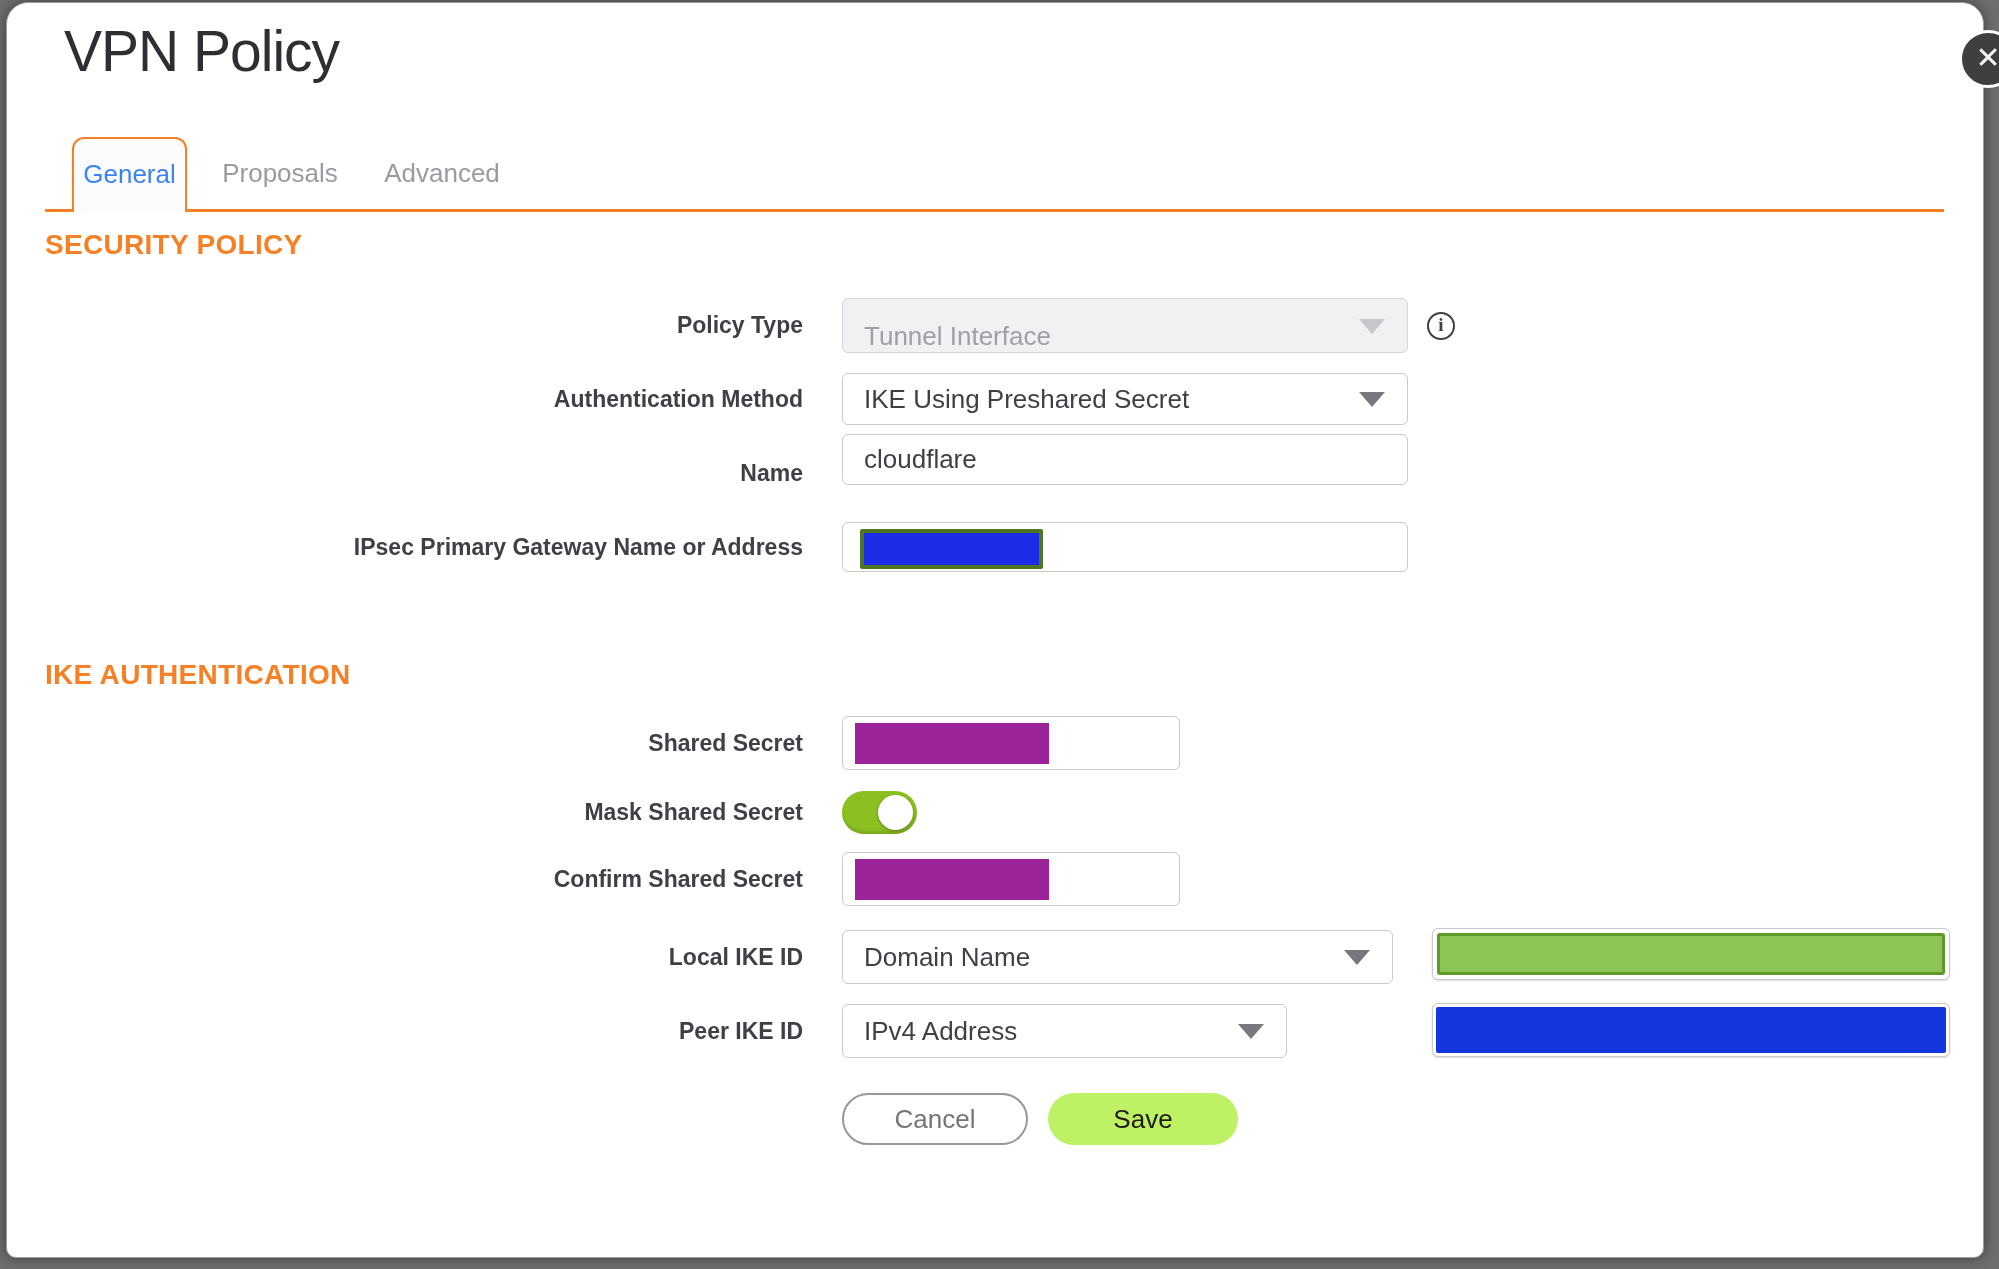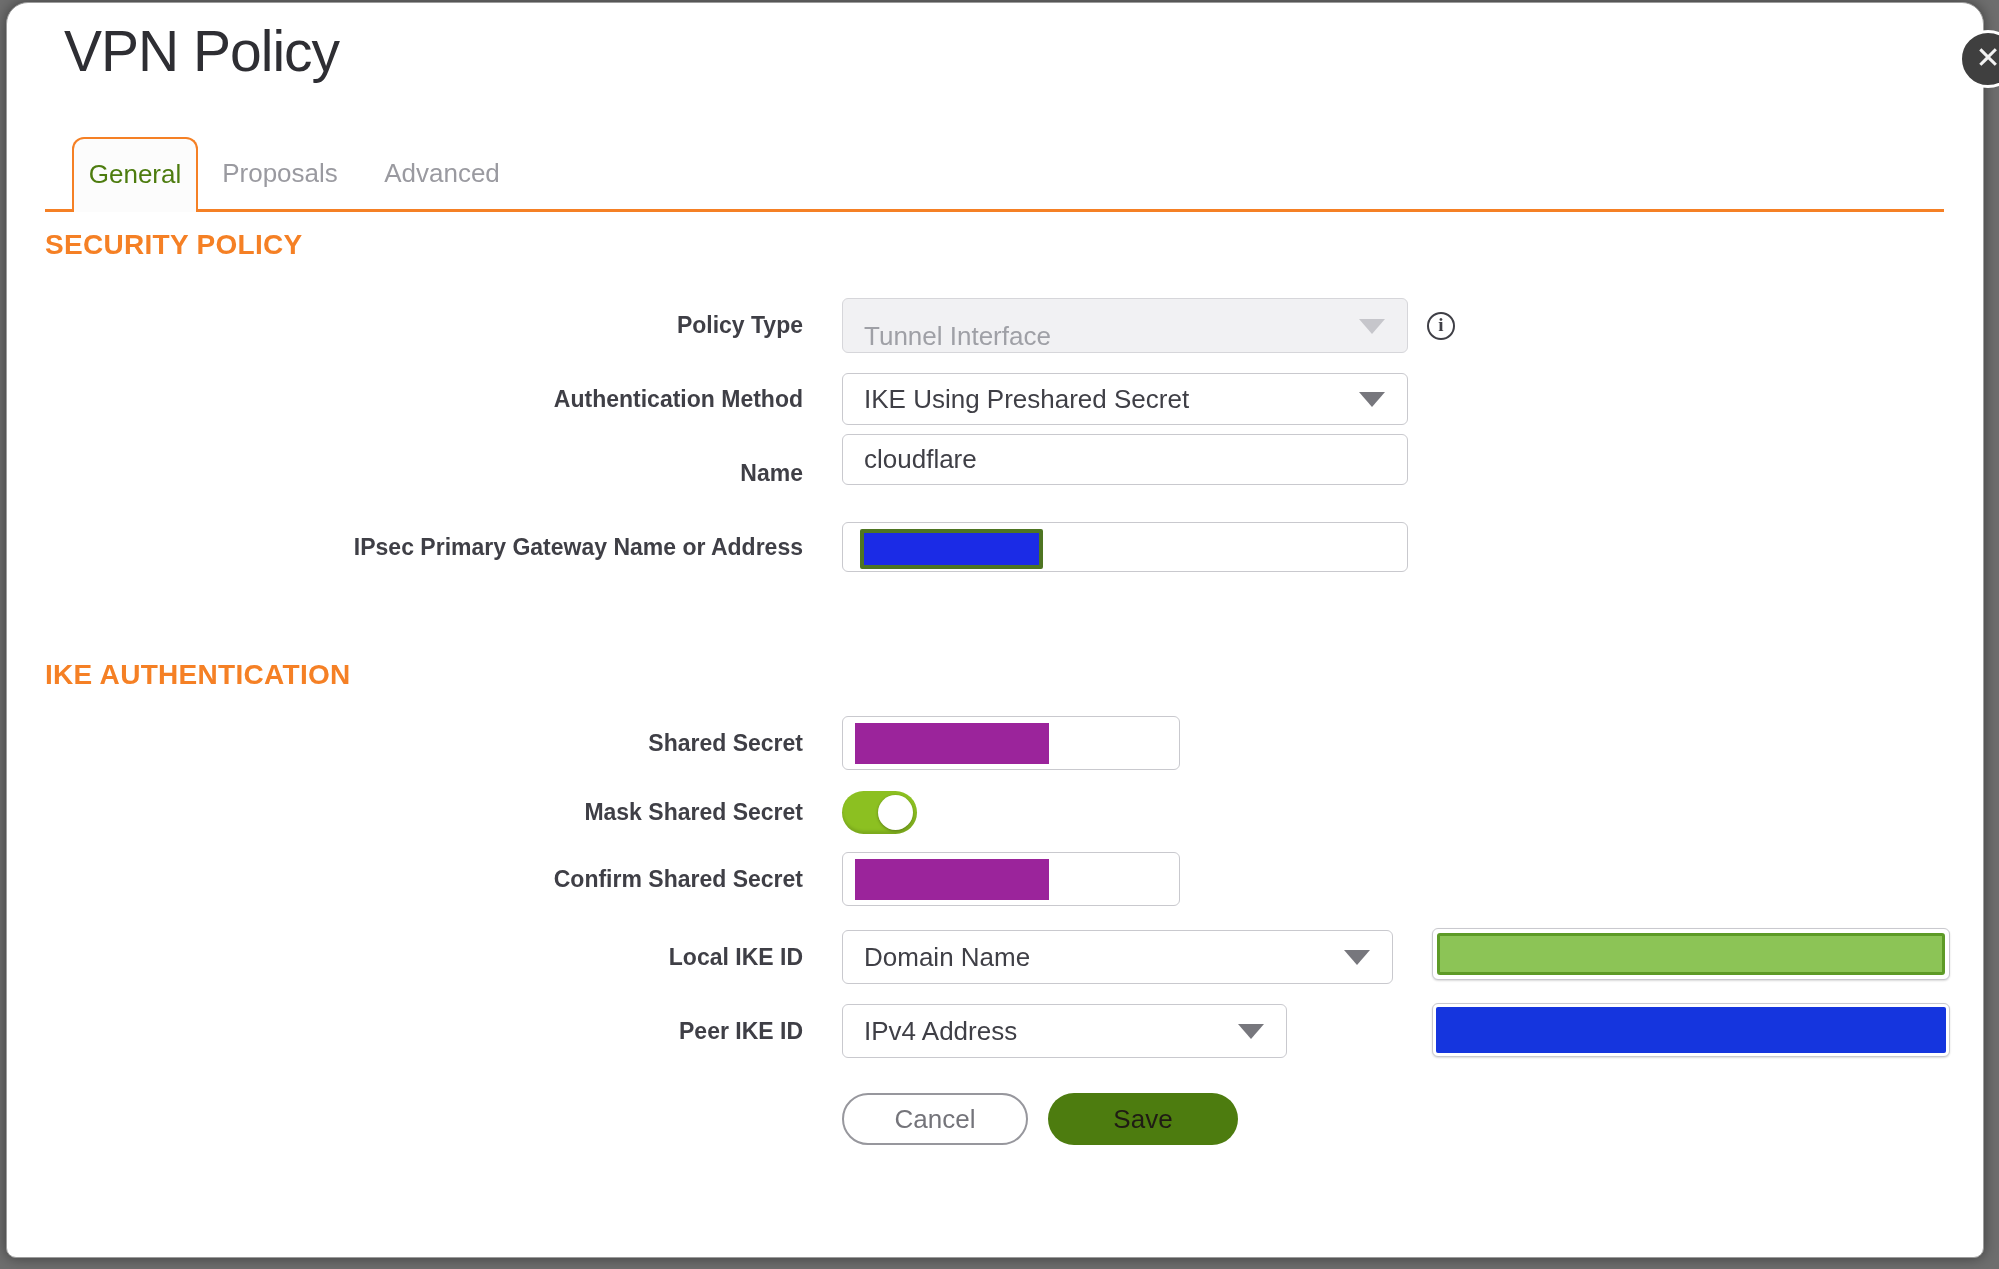--- a/index.html
+++ b/index.html
@@ -7,23 +7,23 @@
   .stage{position:relative;width:1999px;height:1269px;overflow:hidden;background:#6e6e6e;}
   .modal{position:absolute;left:6px;top:2px;width:1978px;height:1256px;background:#ffffff;
          border:1px solid #9d9d9d;border-radius:22px 22px 10px 10px;
          box-shadow:0 0 14px rgba(0,0,0,.45);box-sizing:border-box;}
   .close-btn{position:absolute;left:1959px;top:30px;width:58px;height:58px;border-radius:50%;
          background:#3f3f3f;border:3px solid #ffffff;box-sizing:border-box;z-index:5;
          color:#f2f2f2;font-size:30px;line-height:50px;text-align:center;font-weight:400;cursor:pointer;}
   .dialog-title{position:absolute;left:24px;top:18px;font-size:57px;color:#2e2e33;letter-spacing:-1px;margin-left:40px;}
   
   .tab-underline{position:absolute;left:45px;top:209px;width:1899px;height:3px;background:#f58025;z-index:1;}
-  .tab-active{position:absolute;left:72px;top:137px;width:126px;height:75px;background:#fcfcfc;
+  .tab-active{position:absolute;left:72px;top:137px;width:115px;height:75px;background:#fcfcfc;
          border:2px solid #f58025;border-bottom:none;border-radius:12px 12px 0 0;z-index:2;
-         box-sizing:border-box;text-align:center;line-height:71px;font-size:26px;color:#4d7c0f;cursor:pointer;}
+         box-sizing:border-box;text-align:center;line-height:71px;font-size:26px;color:#3b82f6;cursor:pointer;}
   .tab{position:absolute;top:137px;height:73px;width:160px;text-align:center;line-height:73px;
          font-size:26px;color:#9a9aa0;cursor:pointer;}
   .tab-proposals{left:200px;}
   .tab-advanced{left:362px;}
   .section-heading{position:absolute;left:45px;font-size:28px;font-weight:700;color:#f58025;letter-spacing:.3px;}
   .heading-security{top:229px;}
   .heading-ike{top:659px;}
   
   .flabel{position:absolute;left:45px;width:758px;text-align:right;font-size:23px;font-weight:700;color:#3f3f46;}
   .ctrl{position:absolute;left:842px;background:#fff;border:1.5px solid #c9c9ce;border-radius:6px;
@@ -44,21 +44,21 @@
   .toggle-knob{position:absolute;right:4px;top:4px;width:35px;height:35px;border-radius:50%;background:#ffffff;
         box-shadow:0 1px 3px rgba(0,0,0,.35);}
   .idbox{position:absolute;left:1432px;background:#fff;border:1.5px solid #c9c9ce;border-radius:6px;
         box-sizing:border-box;box-shadow:0 1px 2px rgba(0,0,0,.15);}
   .idfill-green{position:absolute;left:4px;top:4px;right:4px;bottom:4px;background:#8cc456;
         border:3px solid #5d9a26;border-radius:3px;box-sizing:border-box;}
   .idfill-blue{position:absolute;left:3px;top:3px;right:3px;bottom:3px;background:#1535de;border-radius:2px;}
   .btn{position:absolute;top:1093px;height:52px;border-radius:27px;box-sizing:border-box;
         display:flex;align-items:center;justify-content:center;font-size:26px;cursor:pointer;}
   .btn-cancel{left:842px;width:186px;background:#ffffff;border:2px solid #97979d;color:#74747a;}
-  .btn-save{left:1048px;width:190px;background:#4d7c0f;border:none;color:#1f1b14;font-weight:500;}
+  .btn-save{left:1048px;width:190px;background:#bef264;border:none;color:#1f1b14;font-weight:500;}
 </style>
 </head>
 <body>
 
 <div class="stage">
   <div class="modal"></div>
 
   <div class="dialog-title">VPN Policy</div>
   <div class="close-btn">✕</div>
 

